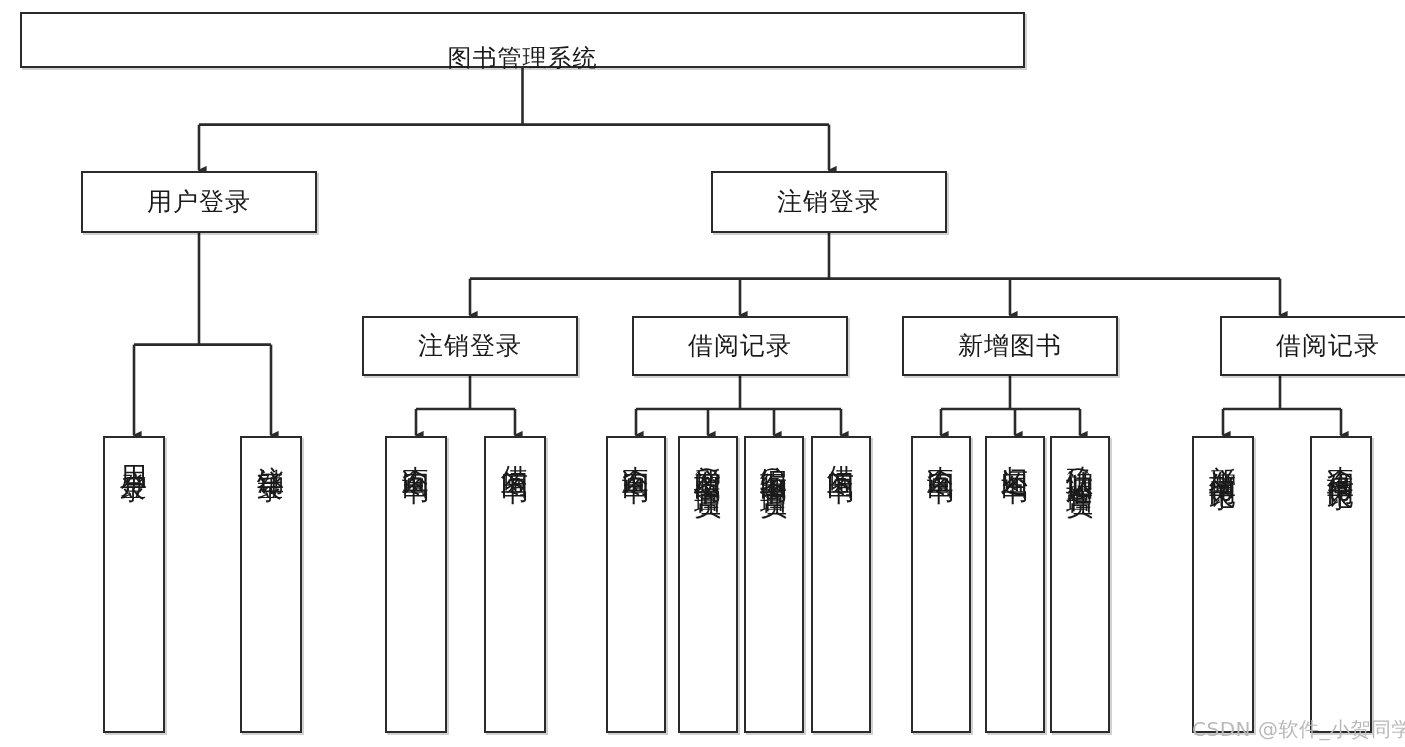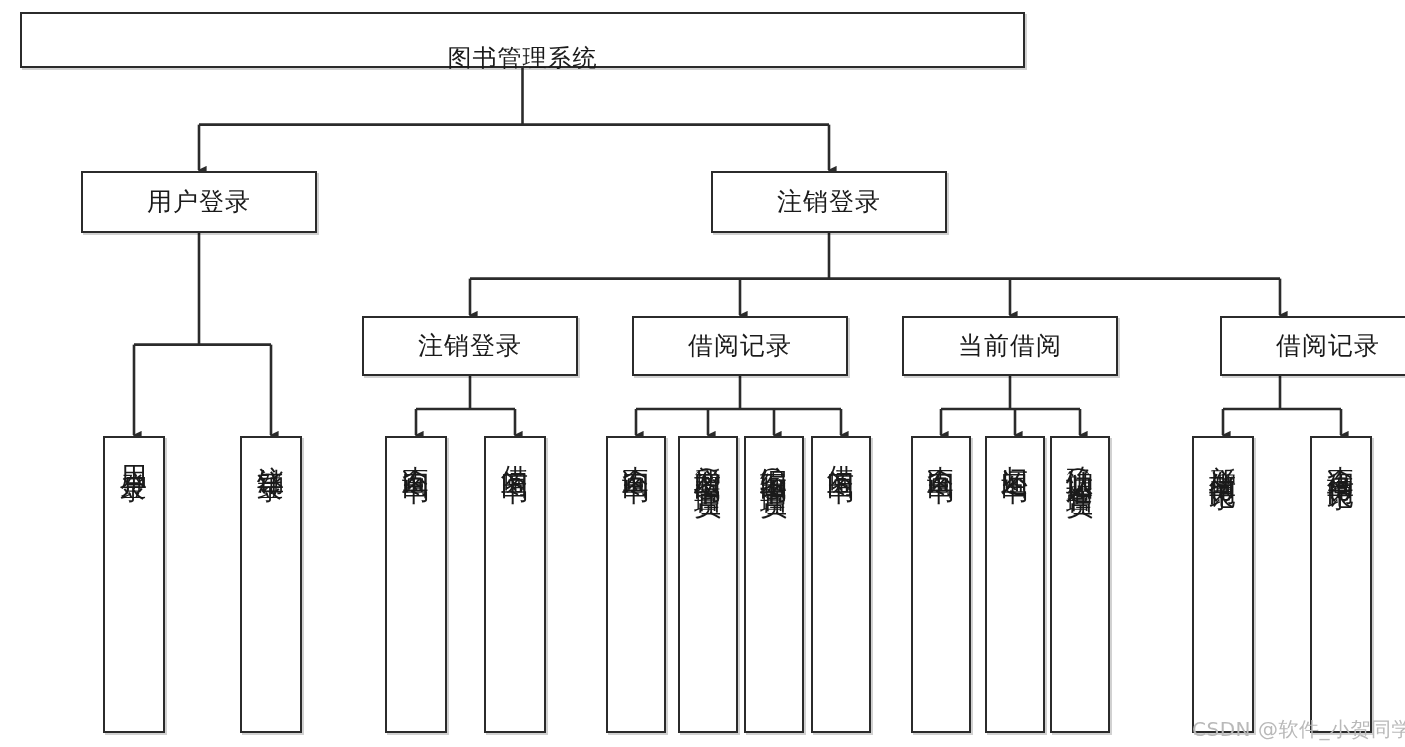--- a/index.html
+++ b/index.html
@@ -122,21 +122,21 @@
       <div class="node horiz" style="left: 711px; top: 171px; width: 236px; height: 62px;">
         <span class="label">注销登录</span>
       </div>
       <div class="node horiz" style="left: 362px; top: 316px; width: 216px; height: 60px;">
         <span class="label">注销登录</span>
       </div>
       <div class="node horiz" style="left: 632px; top: 316px; width: 216px; height: 60px;">
         <span class="label">借阅记录</span>
       </div>
       <div class="node horiz" style="left: 902px; top: 316px; width: 216px; height: 60px;">
-        <span class="label">当前借阅</span>
+        <span class="label">新增图书</span>
       </div>
       <div class="node horiz" style="left: 1220px; top: 316px; width: 216px; height: 60px;">
         <span class="label">借阅记录</span>
       </div>
       <div class="node vert" style="left: 103px; top: 436px; width: 62px; height: 297px;">
         <span class="label">用户登录</span>
       </div>
       <div class="node vert" style="left: 240px; top: 436px; width: 62px; height: 297px;">
         <span class="label">注销登录</span>
       </div>

